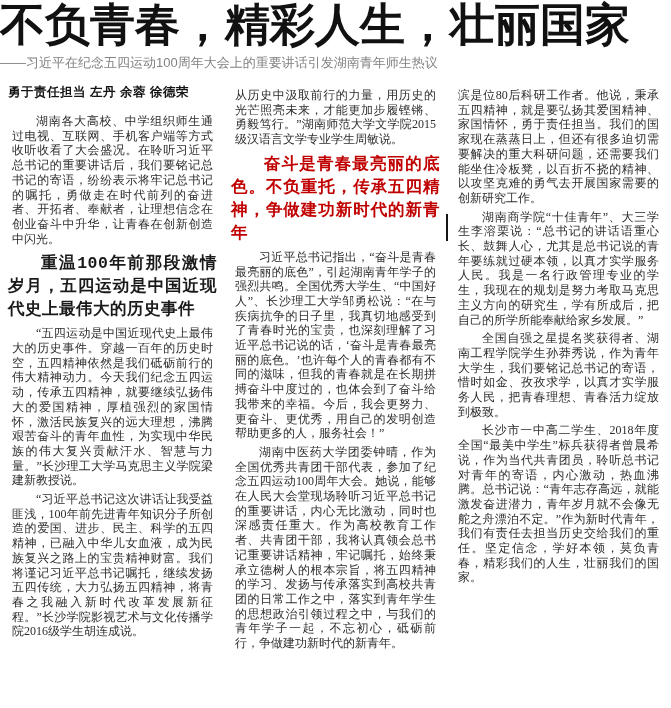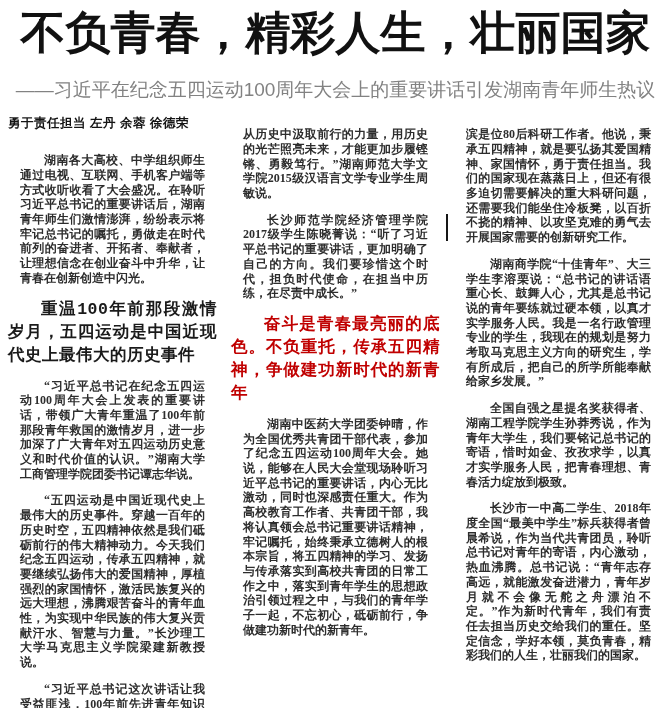--- a/index.html
+++ b/index.html
@@ -4,36 +4,36 @@
 <style>
   html, body { margin: 0; padding: 0; }
   body {
     width: 671px; height: 708px;
     background: #ffffff;
     overflow: hidden;
     font-family: "Liberation Serif", serif;
   }
   .page { position: relative; width: 671px; height: 708px; overflow: hidden; }
 
-  .header { text-align: center; padding-top: 8px; }
+  .header { }
   .headline {
     margin: 0;
     font-family: "Liberation Sans", sans-serif;
     font-weight: 900;
     font-size: 45px;
     line-height: 1.12;
     color: var(--headline, #111);
     letter-spacing: 0px;
     white-space: nowrap;
   }
   .subtitle {
-    margin-top: 21px;
+    margin-top: 5px;
     font-family: "Liberation Sans", sans-serif;
     font-weight: 400;
-    font-size: 19px;
+    font-size: 13px;
     line-height: 1.2;
     color: var(--subtitle, #828282);
     white-space: nowrap;
   }
 
   .columns {
     display: flex;
     gap: 14px;
     padding: 0 8px;
     margin-top: 13px;
@@ -47,26 +47,25 @@
     font-weight: bold;
     font-size: 12.5px;
     line-height: 16px;
     color: #141414;
     text-align: left;
     letter-spacing: 0.5px;
   }
   .gap { height: 10px; }
 
   .para {
-    margin: 12px;
+    margin: 4px;
     font-size: 12px;
     line-height: 14.7px;
     color: var(--body_text, #2d2d2d);
     text-indent: 2em;
-    font-weight: bold;
   }
   .para.cont { text-indent: 0; }
 
   .sec-heading {
     font-family: Liberation Mono, monospace;
     font-weight: bold;
     font-size: 16.5px;
     line-height: 23px;
     color: var(--heading, #1a1a1a);
     margin: 6px 0 5px 0;
@@ -88,30 +87,29 @@
 
 <div class="page">
   <div class="header">
     <h1 class="headline">不负青春，精彩人生，壮丽国家</h1>
     <div class="subtitle">——习近平在纪念五四运动100周年大会上的重要讲话引发湖南青年师生热议</div>
   </div>
   <div class="columns" id="columns">
       <div class="col">
         <div class="byline">勇于责任担当 左丹 余蓉 徐德荣</div>
         <div class="gap"></div>
-        <p class="para">湖南各大高校、中学组织师生通过电视、互联网、手机客户端等方式收听收看了大会盛况。在聆听习近平总书记的重要讲话后，湖南青年师生们激情澎湃，纷纷表示将牢记总书记的嘱托，勇做走在时代前列的奋进者、开拓者、奉献者，让理想信念在创业奋斗中升华，让青春在创新创造中闪光。</p>
+        <p class="para">湖南各大高校、中学组织师生通过电视、互联网、手机客户端等方式收听收看了大会盛况。在聆听习近平总书记的重要讲话后，我们要铭记总书记的寄语，纷纷表示将牢记总书记的嘱托，勇做走在时代前列的奋进者、开拓者、奉献者，让理想信念在创业奋斗中升华，让青春在创新创造中闪光。</p>
         <h2 class="sec-heading">重温100年前那段激情岁月，五四运动是中国近现代史上最伟大的历史事件</h2>
-        <p class="para">“习近平总书记在纪念五四运动100周年大会上发表的重要讲话，带领广大青年重温了100年前那段青年救国的激情岁月，进一步加深了广大青年对五四运动历史意义和时代价值的认识。”湖南大学工商管理学院团委书记谭志华说。</p>
         <p class="para">“五四运动是中国近现代史上最伟大的历史事件。穿越一百年的历史时空，五四精神依然是我们砥砺前行的伟大精神动力。今天我们纪念五四运动，传承五四精神，就要继续弘扬伟大的爱国精神，厚植强烈的家国情怀，激活民族复兴的远大理想，沸腾艰苦奋斗的青年血性，为实现中华民族的伟大复兴贡献汗水、智慧与力量。”长沙理工大学马克思主义学院梁建新教授说。</p>
         <p class="para">“习近平总书记这次讲话让我受益匪浅，100年前先进青年知识分子所创造的爱国、进步、民主、科学的五四精神，已融入中华儿女血液，成为民族复兴之路上的宝贵精神财富。我们将谨记习近平总书记嘱托，继续发扬五四传统，大力弘扬五四精神，将青春之我融入新时代改革发展新征程。”长沙学院影视艺术与文化传播学院2016级学生胡连成说。</p>
       </div>
       <div class="col">
         <p class="para cont">从历史中汲取前行的力量，用历史的光芒照亮未来，才能更加步履铿锵、勇毅笃行。”湖南师范大学文学院2015级汉语言文学专业学生周敏说。</p>
-        <p class="para">长沙师范学院经济管理学院2017级学生陈晓菁说：“听了习近平总书记的重要讲话，更加明确了自己的方向。我们要珍惜这个时代，担负时代使命，在担当中历练，在尽责中成长。”</p>
         <h2 class="sec-heading red">奋斗是青春最亮丽的底色。不负重托，传承五四精神，争做建功新时代的新青年</h2>
+        <p class="para">习近平总书记指出，“奋斗是青春最亮丽的底色”，引起湖南青年学子的强烈共鸣。全国优秀大学生、“中国好人”、长沙理工大学邹勇松说：“在与疾病抗争的日子里，我真切地感受到了青春时光的宝贵，也深刻理解了习近平总书记说的话，‘奋斗是青春最亮丽的底色。’也许每个人的青春都有不同的滋味，但我的青春就是在长期拼搏奋斗中度过的，也体会到了奋斗给我带来的幸福。今后，我会更努力、更奋斗、更优秀，用自己的发明创造帮助更多的人，服务社会！”</p>
         <p class="para">湖南中医药大学团委钟晴，作为全国优秀共青团干部代表，参加了纪念五四运动100周年大会。她说，能够在人民大会堂现场聆听习近平总书记的重要讲话，内心无比激动，同时也深感责任重大。作为高校教育工作者、共青团干部，我将认真领会总书记重要讲话精神，牢记嘱托，始终秉承立德树人的根本宗旨，将五四精神的学习、发扬与传承落实到高校共青团的日常工作之中，落实到青年学生的思想政治引领过程之中，与我们的青年学子一起，不忘初心，砥砺前行，争做建功新时代的新青年。</p>
       </div>
       <div class="col">
         <p class="para cont">滨是位80后科研工作者。他说，秉承五四精神，就是要弘扬其爱国精神、家国情怀，勇于责任担当。我们的国家现在蒸蒸日上，但还有很多迫切需要解决的重大科研问题，还需要我们能坐住冷板凳，以百折不挠的精神、以攻坚克难的勇气去开展国家需要的创新研究工作。</p>
         <p class="para">湖南商学院“十佳青年”、大三学生李溶栗说：“总书记的讲话语重心长、鼓舞人心，尤其是总书记说的青年要练就过硬本领，以真才实学服务人民。我是一名行政管理专业的学生，我现在的规划是努力考取马克思主义方向的研究生，学有所成后，把自己的所学所能奉献给家乡发展。”</p>
         <p class="para">全国自强之星提名奖获得者、湖南工程学院学生孙莽秀说，作为青年大学生，我们要铭记总书记的寄语，惜时如金、孜孜求学，以真才实学服务人民，把青春理想、青春活力绽放到极致。</p>
         <p class="para">长沙市一中高二学生、2018年度全国“最美中学生”标兵获得者曾晨希说，作为当代共青团员，聆听总书记对青年的寄语，内心激动，热血沸腾。总书记说：“青年志存高远，就能激发奋进潜力，青年岁月就不会像无舵之舟漂泊不定。”作为新时代青年，我们有责任去担当历史交给我们的重任。坚定信念，学好本领，莫负青春，精彩我们的人生，壮丽我们的国家。</p>
       </div>
     </div>
   <div class="rule-fragment"></div>

